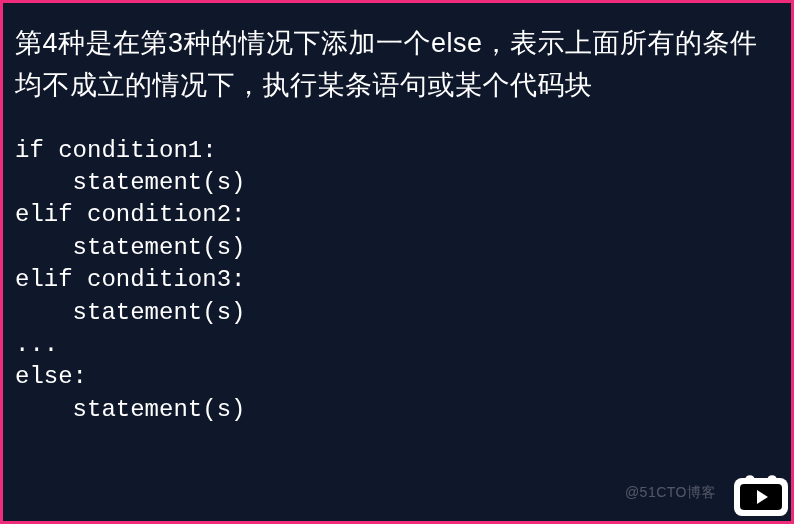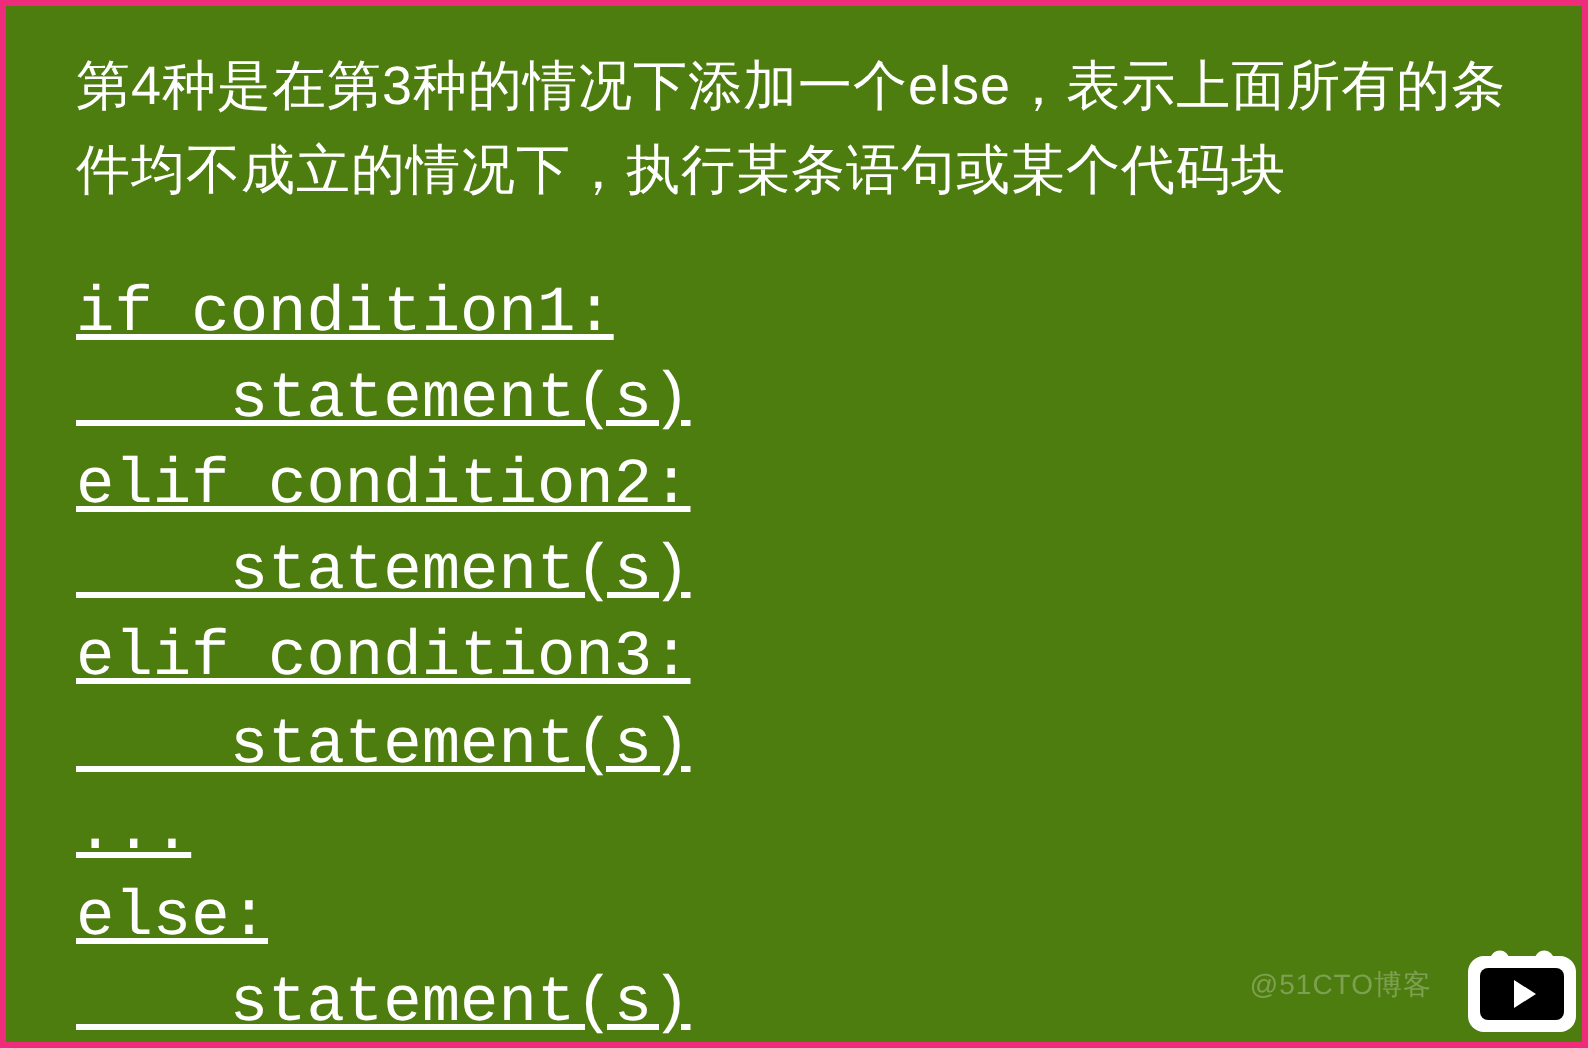--- a/index.html
+++ b/index.html
@@ -12,38 +12,37 @@
       height: 524px;
       background: #ef2b7c;
       padding: 3px;
       font-family: "Microsoft YaHei", "PingFang SC", sans-serif;
       position: relative;
       overflow: hidden;
     }
     .slide {
       width: 100%;
       height: 100%;
-      background: #4d7c0f;
-      padding: 20px 35px;
+      background: #0f172a;
+      padding: 20px 12px;
       color: #fff;
     }
     .description {
       font-size: 27px;
       line-height: 1.55;
       color: #fff;
       margin-bottom: 28px;
       letter-spacing: 0.5px;
     }
     .code {
       font-family: "Menlo", "Consolas", "Courier New", monospace;
-      font-size: 32px;
+      font-size: 24px;
       line-height: 1.35;
       color: #fff;
       white-space: pre;
-      text-decoration: underline;
     }
     .watermark {
       position: absolute;
       bottom: 22px;
       right: 78px;
       color: rgba(255,255,255,0.28);
       font-size: 14px;
       letter-spacing: 0.5px;
     }
     .tv-icon {

